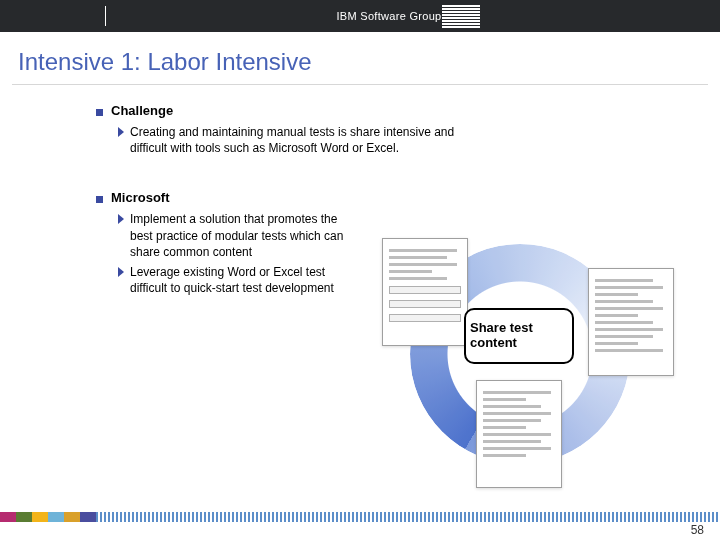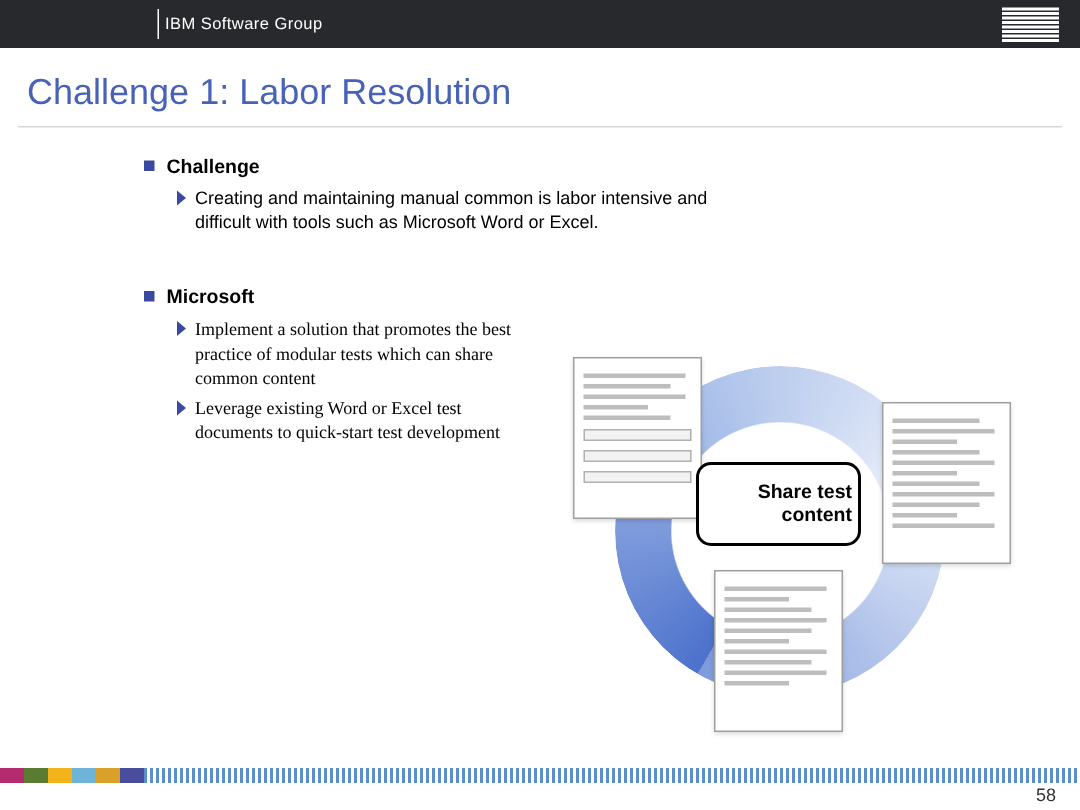--- a/index.html
+++ b/index.html
@@ -9,21 +9,21 @@
     font-family: Arial, Helvetica, sans-serif;
     background: #ffffff;
     position: relative;
     overflow: hidden;
   }
   .header {
     height: 32px;
     background: #27292c;
     display: flex;
     align-items: center;
-    justify-content: space-between;
+    justify-content: center;
     padding: 0 14px 0 110px;
     position: relative;
   }
   .header::before {
     content: "";
     position: absolute;
     left: 105px; top: 6px; bottom: 6px;
     width: 1px;
     background: #ffffff;
   }
@@ -41,35 +41,35 @@
     height: 1px;
     background: #d7d7d7;
     margin: 0 12px 18px 12px;
   }
 
   .content {
     position: relative;
     padding: 0 0 0 96px;
   }
 
-  .bullet-row { display: flex; align-items: flex-start; gap: 8px; margin-bottom: 6px; }
+  .bullet-row { display: flex; align-items: center; gap: 8px; margin-bottom: 6px; }
   .sq-bullet { width: 7px; height: 7px; background: #3a4aa0; margin-top: 4px; flex: 0 0 auto; }
   .heading { font-size: 13px; font-weight: bold; color: #000; }
 
   .sub-row { display: flex; align-items: flex-start; gap: 6px; margin: 4px 0 0 22px; max-width: 370px; }
   .tri-bullet {
     width: 0; height: 0;
     border-top: 5px solid transparent;
     border-bottom: 5px solid transparent;
     border-left: 6px solid #3a4aa0;
     margin-top: 3px;
     flex: 0 0 auto;
   }
   .sub-text { font-size: 12px; color: #000; line-height: 1.35; }
-  .narrow { max-width: 230px; font-family: Liberation Serif, serif; }
+  .narrow { max-width: 230px; }
 
   .spacer { height: 34px; }
 
   
   .diagram {
     position: absolute;
     left: 368px;
     top: 250px;
     width: 320px;
     height: 230px;
@@ -114,21 +114,21 @@
   .callout {
     position: absolute;
     left: 96px; top: 58px;
     width: 110px; height: 56px;
     background: #fff;
     border: 2px solid #000;
     border-radius: 10px;
     display: flex;
     align-items: center;
     justify-content: center;
-    text-align: right;
+    text-align: left;
     font-size: 13px;
     font-weight: bold;
     line-height: 1.15;
     padding: 4px;
   }
 
   
   .footer-bar {
     position: absolute;
     left: 0; right: 0; bottom: 18px;
@@ -164,47 +164,47 @@
       <div class="bar"></div>
       <div class="bar"></div>
     <div class="bar"></div>
       <div class="bar"></div>
       <div class="bar"></div>
     <div class="bar"></div>
       <div class="bar"></div>
   </div>
 </div>
 
-<h1 class="slide-title">Challenge 1: Labor Resolution</h1>
+<h1 class="slide-title">Intensive 1: Labor Intensive</h1>
 <div class="divider"></div>
 
 <div class="content">
 
   <div class="bullet-row">
     <div class="sq-bullet"></div>
     <div class="heading">Challenge</div>
   </div>
   <div class="sub-row">
     <div class="tri-bullet"></div>
-    <div class="sub-text">Creating and maintaining manual common is labor intensive and difficult with tools such as Microsoft Word or Excel.</div>
+    <div class="sub-text">Creating and maintaining manual tests is share intensive and difficult with tools such as Microsoft Word or Excel.</div>
   </div>
 
   <div class="spacer"></div>
 
   <div class="bullet-row">
     <div class="sq-bullet"></div>
     <div class="heading">Microsoft</div>
   </div>
   <div class="sub-row">
     <div class="tri-bullet"></div>
     <div class="sub-text narrow">Implement a solution that promotes the best practice of modular tests which can share common content</div>
   </div>
   <div class="sub-row">
     <div class="tri-bullet"></div>
-    <div class="sub-text narrow">Leverage existing Word or Excel test documents to quick-start test development</div>
+    <div class="sub-text narrow">Leverage existing Word or Excel test difficult to quick-start test development</div>
   </div>
 
 </div>
 
 <div class="diagram">
   <div class="arc-ring"></div>
 
   <div class="doc-mini doc-a">
     <div class="ln long"></div>
       <div class="ln med"></div>

